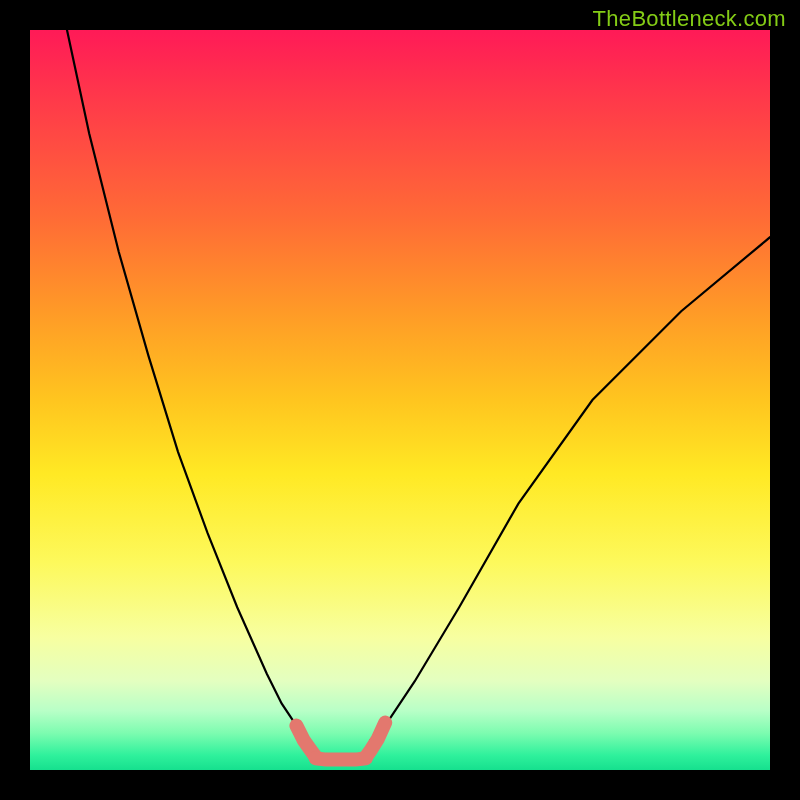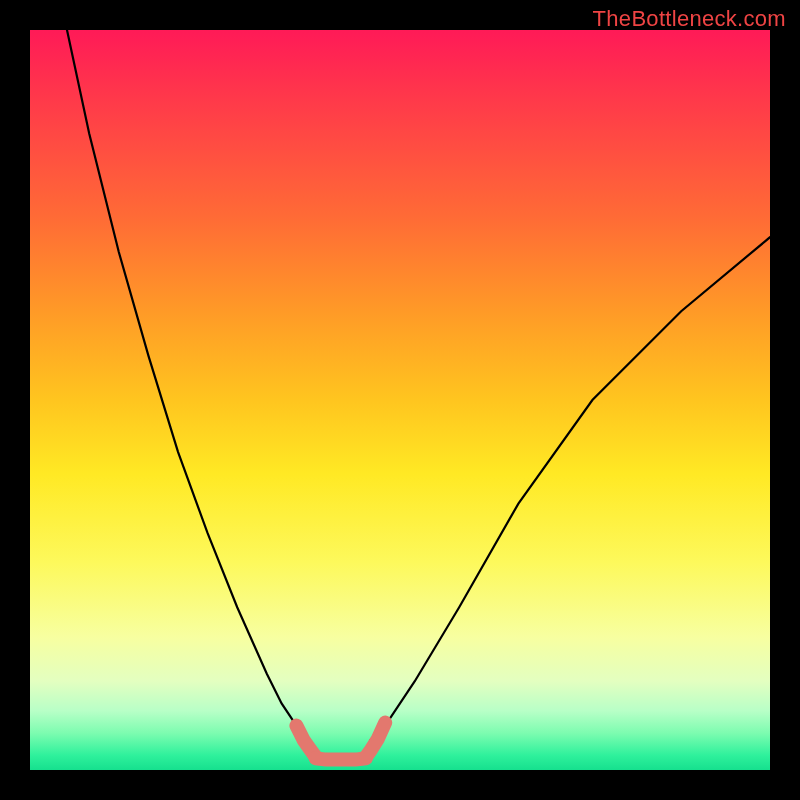--- a/index.html
+++ b/index.html
@@ -13,21 +13,21 @@
   }
   .frame {
     position: absolute;
     inset: 0;
     background: #000;
   }
   .watermark {
     position: absolute;
     top: 6px;
     right: 14px;
-    color: #ef4444;
+    color: #84cc16;
     font-size: 22px;
     font-weight: 500;
     letter-spacing: 0.3px;
     z-index: 5;
   }
   .plot {
     position: absolute;
     left: 30px;
     top: 30px;
     width: 740px;

